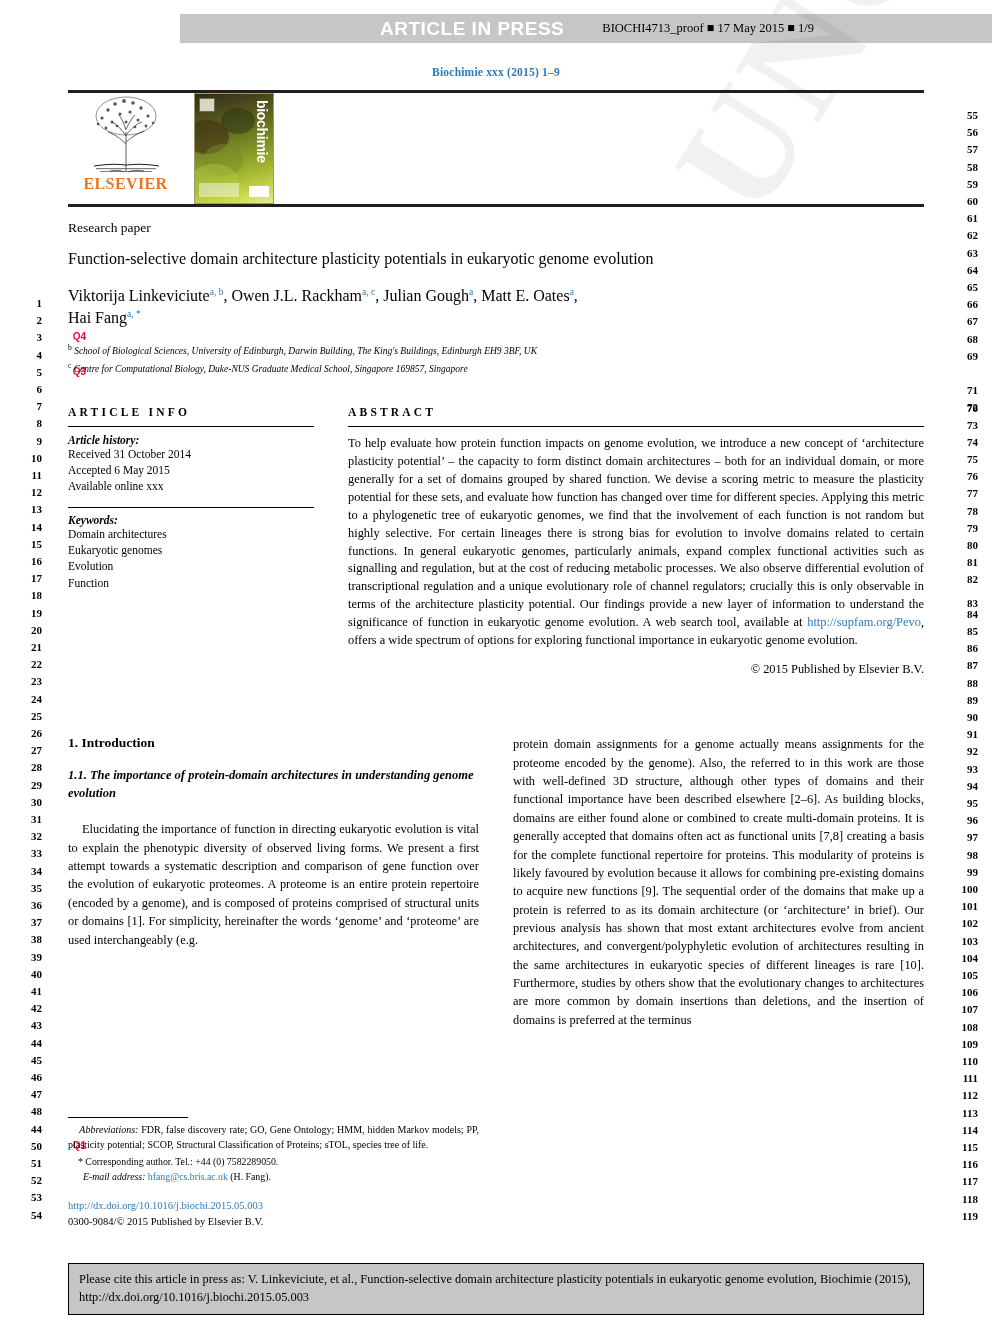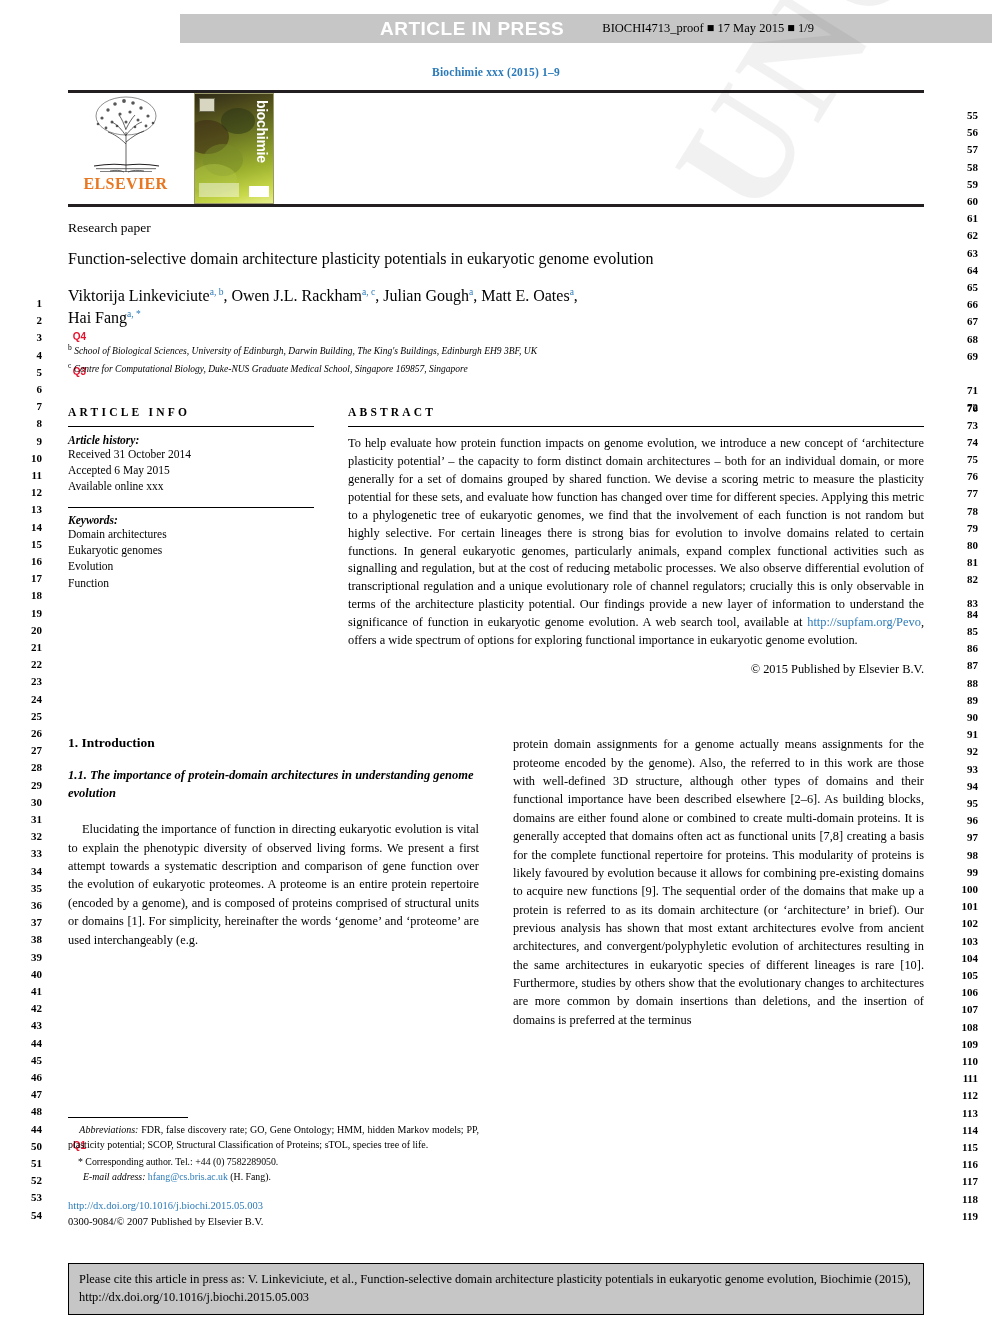--- a/index.html
+++ b/index.html
@@ -518,21 +518,21 @@
   <div class="fn-text">
     &nbsp;&nbsp;&nbsp;&nbsp;<i>Abbreviations:</i><span> FDR, false discovery rate; GO, Gene Ontology; HMM, hidden Markov models; PP, plasticity potential; SCOP, Structural Classification of Proteins; sTOL, species tree of life.</span>
   </div>
   <div class="fn-corr">
     <span>* Corresponding author. Tel.: +44 (0) 7582289050.</span><br>
     &nbsp;&nbsp;<i>E-mail address:</i>
     <span class="link">hfang@cs.bris.ac.uk</span><span> (H. Fang).</span>
   </div>
   <div class="doi-block">
     <div class="doi-line">http://dx.doi.org/10.1016/j.biochi.2015.05.003</div>
-    <div class="issn-line">0300-9084/© 2007 Published by Elsevier B.V.</div>
+    <div class="issn-line">0300-9084/© 2015 Published by Elsevier B.V.</div>
   </div>
 </div>
 
 <div class="cite-box">
   <div class="cite-text">Please cite this article in press as: V. Linkeviciute, et al., Function-selective domain architecture plasticity potentials in eukaryotic genome evolution, Biochimie (2015), http://dx.doi.org/10.1016/j.biochi.2015.05.003</div>
 </div>
 
 <div class="watermark">
   <div class="wm-text" style="left:640px; top:150px;">UNCORRECTED PROOF</div>
 </div>

